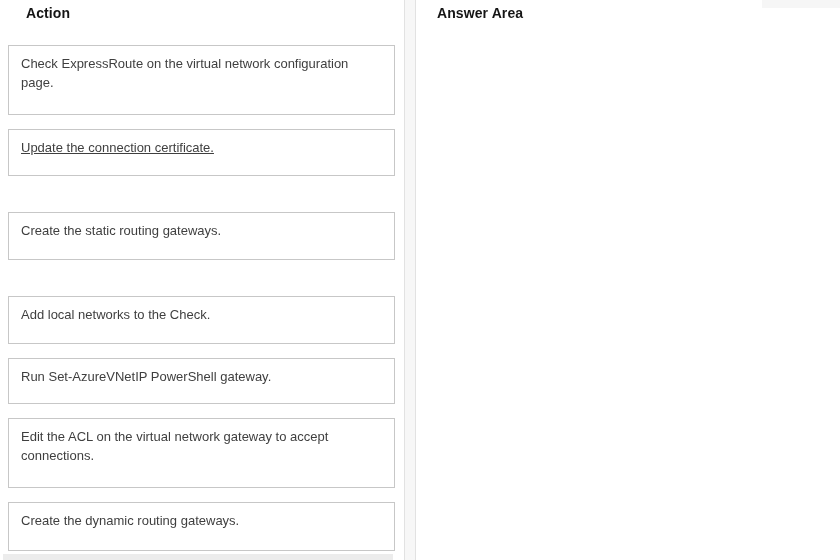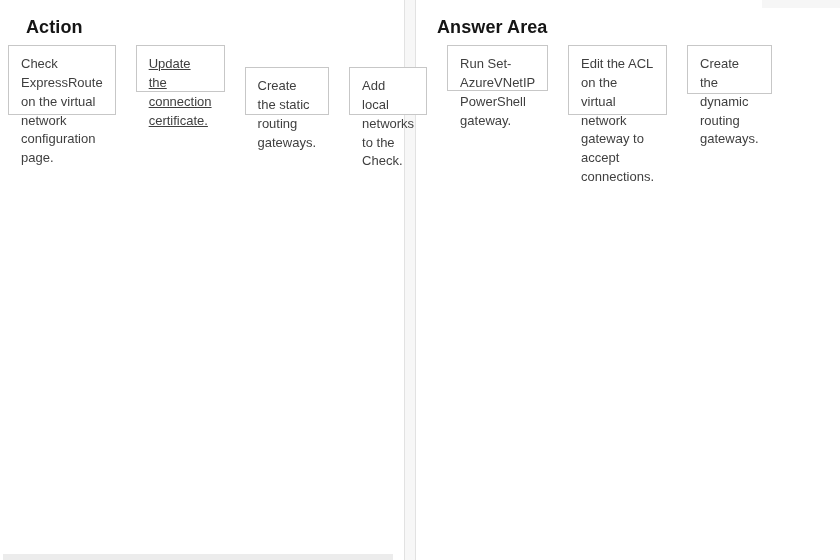--- a/index.html
+++ b/index.html
@@ -19,25 +19,24 @@
     position:relative;
     width:840px;
     height:560px;
     background:#ffffff;
     overflow:hidden;
   }
   
   .col-header{
     position:absolute;
     top:5px;
-    font-size:18px;
+    font-size:14px;
     font-weight:bold;
     color:var(--header-text);
     letter-spacing:0.1px;
-    margin-top:12px;
   }
   .col-header.left{left:26px;}
   .col-header.right{left:437px;}
 
   
   .divider{
     position:absolute;
     top:0;
     left:404px;
     width:12px;
@@ -47,22 +46,22 @@
     border-right:1px solid var(--divider-line);
   }
 
   
   .action-list{
     position:absolute;
     top:45px;
     left:8px;
     width:387px;
     display:flex;
-    flex-direction:row;
-    gap:20px;
+    flex-direction:column;
+    gap:14px;
   }
   .action-box{
     width:100%;
     background:#ffffff;
     border:1px solid var(--box-border);
     padding:9px 12px 0 12px;
     font-size:13px;
     line-height:1.45;
     color:var(--text);
     cursor:default;

